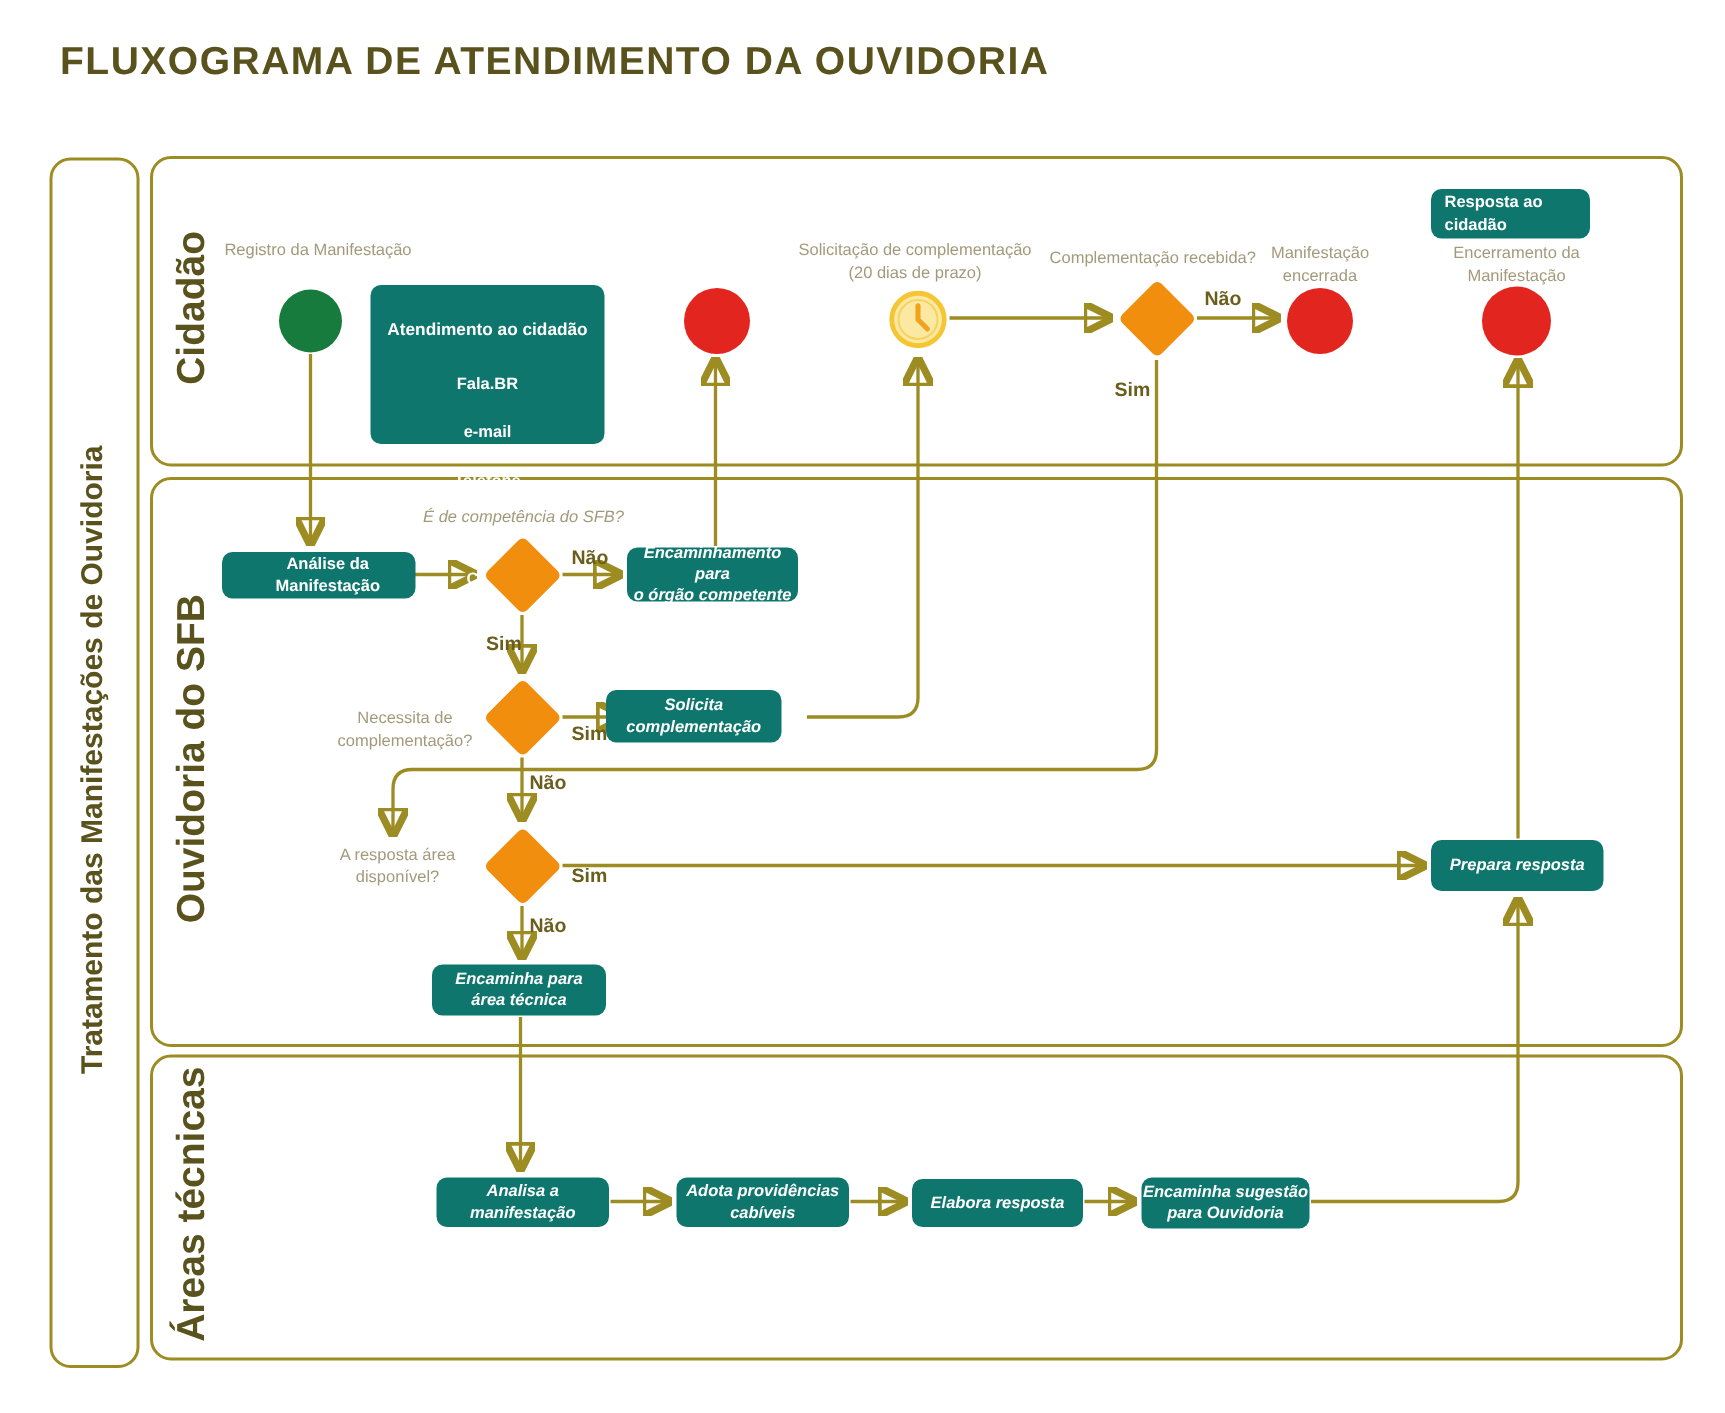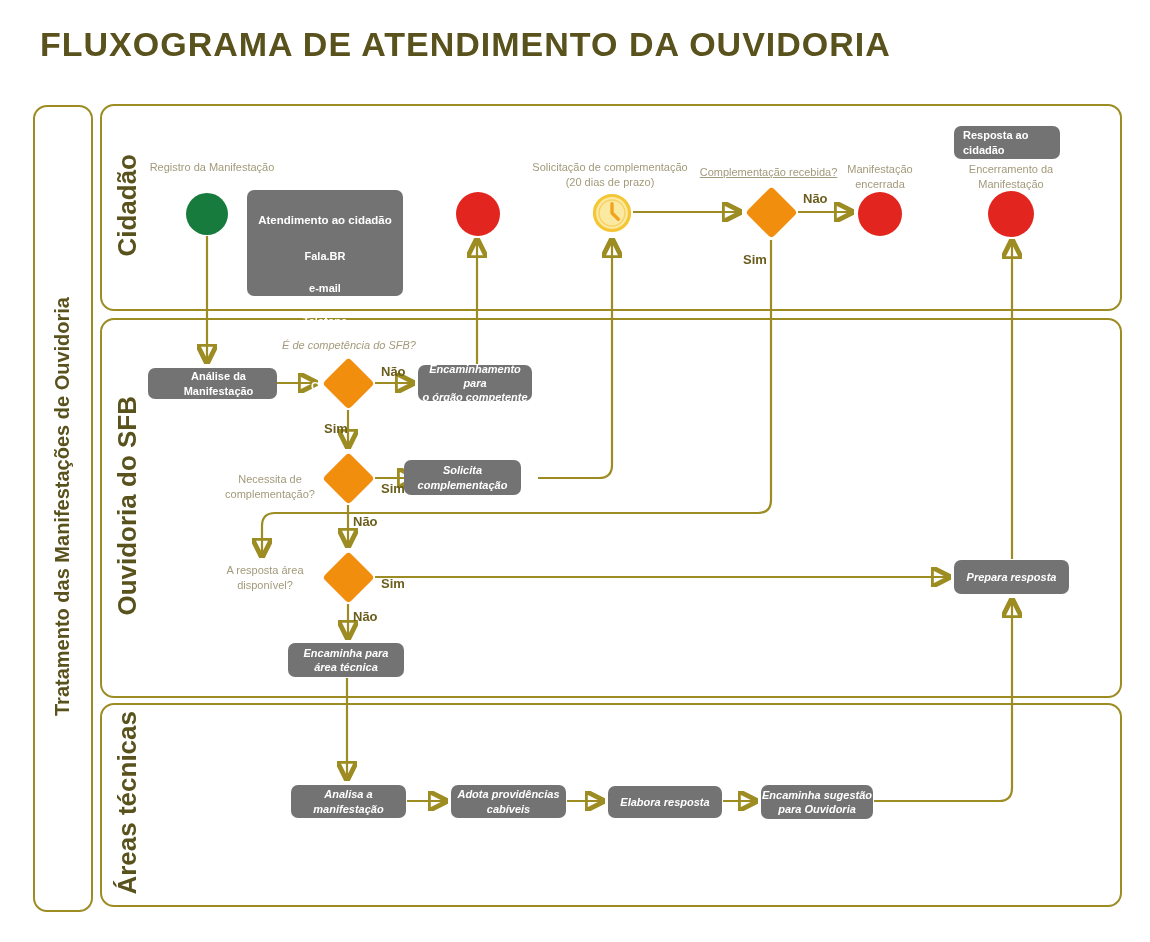--- a/index.html
+++ b/index.html
@@ -1,20 +1,20 @@
 <!DOCTYPE html>
 <html><head>
 <meta charset="utf-8">
 <style>
   html,body{margin:0;padding:0;background:#ffffff;}
   #canvas{position:relative;width:1150px;height:942px;background:#ffffff;
           font-family:"Liberation Sans",sans-serif;overflow:hidden;}
 
   
-  .page-title{position:absolute;left:40px;top:25px;font-size:34px;font-weight:800;
+  .page-title{position:absolute;left:40px;top:25px;font-size:26px;font-weight:800;
               letter-spacing:1px;color:#59521d;}
 
   
   .frame{position:absolute;border:2.5px solid #9c8c22;border-radius:14px;background:transparent;z-index:1;}
   #sidebar-frame{left:33px;top:105px;width:56px;height:803px;}
   #lane-cidadao{left:100px;top:104px;width:1018px;height:203px;}
   #lane-ouvidoria{left:100px;top:318px;width:1018px;height:376px;}
   #lane-areas{left:100px;top:703px;width:1018px;height:200px;}
 
   .vlabel{position:absolute;display:flex;align-items:center;justify-content:center;z-index:2;}
@@ -25,21 +25,21 @@
   #label-ouvidoria{left:103px;top:318px;width:48px;height:376px;}
   #label-areas{left:103px;top:703px;width:48px;height:200px;}
   .vlabel.lane span{font-size:26px;}
 
   
   #edges{position:absolute;left:0;top:0;z-index:3;}
   #edges path{fill:none;stroke:#9c8c22;stroke-width:2.2px;}
 
   
   .node{position:absolute;z-index:4;}
-  .gbox{background:#737373;border-radius:7px;color:#ffffff;display:flex;align-items:center;
+  .gbox{background:#0f766e;border-radius:7px;color:#ffffff;display:flex;align-items:center;
         justify-content:center;text-align:center;font-weight:700;font-size:11px;line-height:1.3;
         white-space:pre-line;z-index:4;position:absolute;}
   .gbox.italic{font-style:italic;}
   .circle{border-radius:50%;position:absolute;z-index:4;}
   .green-circle{background:#177b3d;}
   .red-circle{background:#e3251f;}
   .diamond{position:absolute;background:#f28e0e;border-radius:4px;transform:rotate(45deg);z-index:4;}
 
   
   .flabel{position:absolute;color:#a39a7b;font-size:11px;line-height:1.35;text-align:center;
@@ -123,21 +123,21 @@
   <div class="flabel" style="left:520px;top:160px;width:180px;">Solicitação de complementação
 (20 dias de prazo)</div>
   <div class="node" style="left:592px;top:193px;width:40px;height:40px;">
     <svg width="40" height="40" viewBox="0 0 40 40">
       <circle cx="20" cy="20" r="17.5" fill="#fbe9a2" stroke="#f4c634" stroke-width="3.2"></circle>
       <circle cx="20" cy="20" r="13" fill="none" stroke="#f6d264" stroke-width="1.4"></circle>
       <path d="M20 20 V10.8 M20 20 L26.3 26.3" stroke="#f0a41e" stroke-width="3.4" stroke-linecap="round" fill="none"></path>
     </svg>
   </div>
 
-  <div class="flabel" style="left:686px;top:165px;width:165px;text-decoration:underline;">Complementação recebida?</div>
+  <div class="flabel" style="left:686px;top:165px;width:165px;">Complementação recebida?</div>
   <div class="diamond" style="left:753px;top:194px;width:37px;height:37px;"></div>
   <div class="elabel" style="left:803px;top:191px;">Não</div>
   <div class="elabel" style="left:743px;top:252px;">Sim</div>
 
   <div class="flabel" style="left:820px;top:162px;width:120px;">Manifestação
 encerrada</div>
   <div class="circle red-circle" style="left:858px;top:192px;width:44px;height:44px;"></div>
 
   <div class="gbox" id="box-resposta-cidadao" style="left:954px;top:126px;width:106px;height:33px;">Resposta ao
 cidadão</div>

